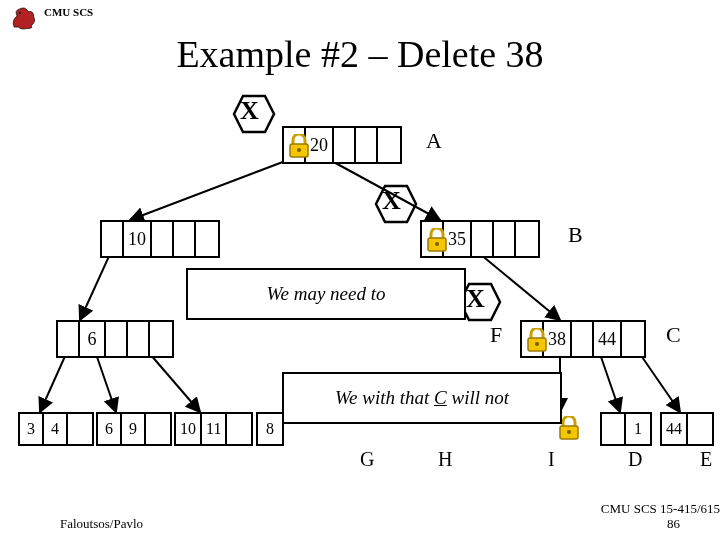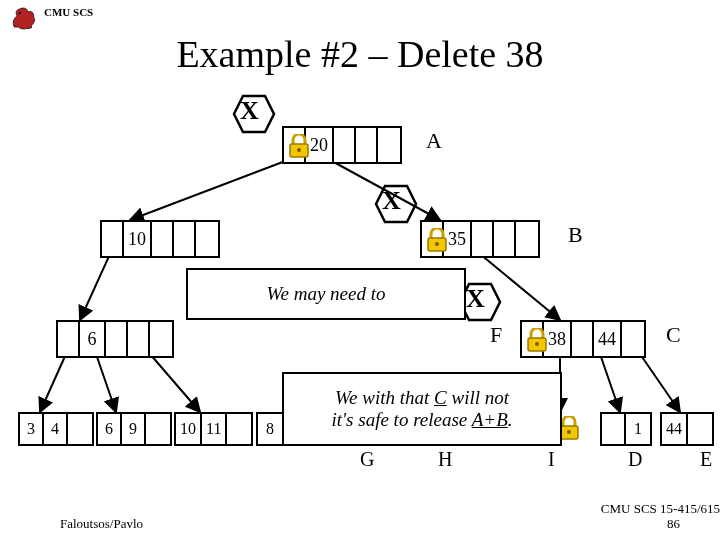--- a/index.html
+++ b/index.html
@@ -196,22 +196,19 @@
   <span class="node-label" style="top:448px; left:700px; font-size:20px;">E</span>
 
   <div class="note-box" style="top:268px; left:186px; width:280px;">
     <div>We may need to</div>
   </div>
 
   <div class="note-box" style="top:372px; left:282px; width:280px;">
     <div>
       <span>We with that </span><span class="under">C</span><span> will not</span>
     </div>
-    <div>
-      <span>it's safe to release </span><span class="under">A+B</span><span>.</span>
-    </div>
   </div>
 
   <div class="footer-left">Faloutsos/Pavlo</div>
   <div class="footer-center">CMU SCS 15-415/615</div>
   <div class="footer-right">86</div>
 
 </div>
 
 </body></html>

